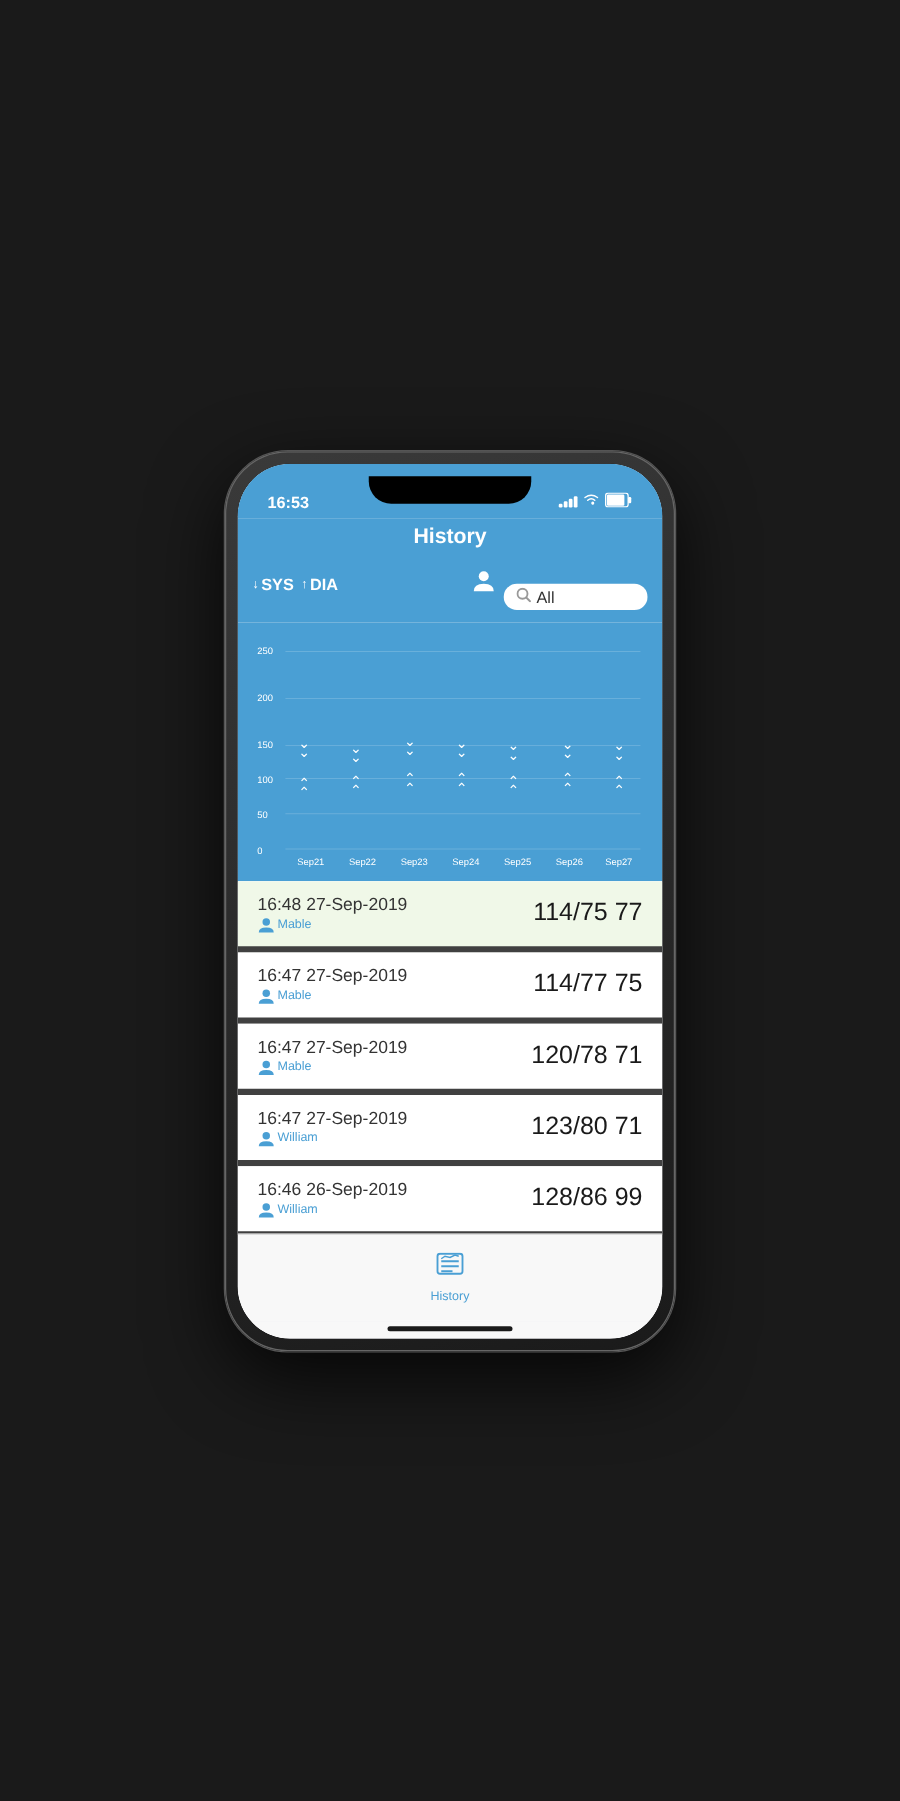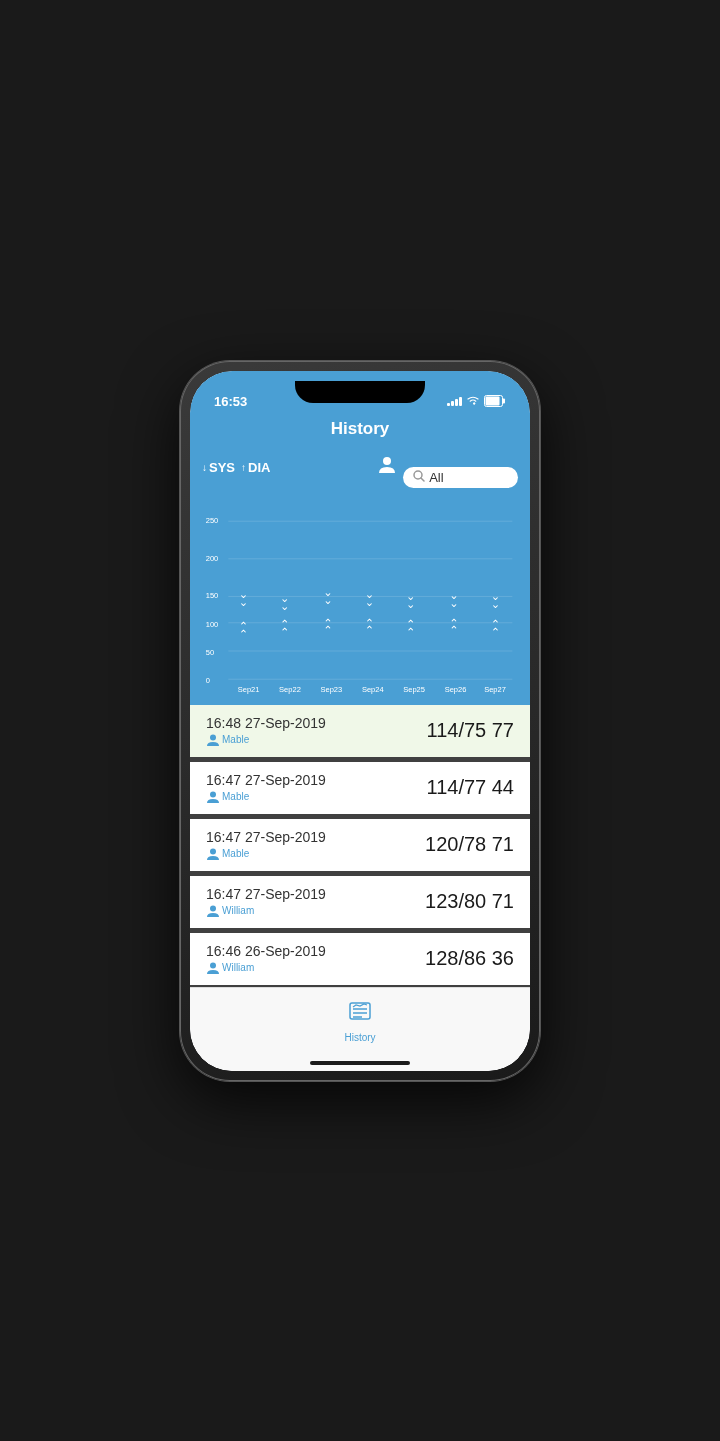--- a/index.html
+++ b/index.html
@@ -395,21 +395,21 @@
           <div class="reading-left">
             <span class="reading-datetime">16:47 27-Sep-2019</span>
             <div class="reading-person">
               <svg width="14" height="14" viewBox="0 0 14 14">
                 <circle cx="7" cy="4.5" r="3" fill="#4a9fd4"></circle>
                 <path d="M1 13 Q1 9 7 9 Q13 9 13 13" fill="#4a9fd4"></path>
               </svg>
               <span>Mable</span>
             </div>
           </div>
-          <span class="reading-values">114/77 44</span>
+          <span class="reading-values">114/77 75</span>
         </div>
 
         <div class="reading-item">
           <div class="reading-left">
             <span class="reading-datetime">16:47 27-Sep-2019</span>
             <div class="reading-person">
               <svg width="14" height="14" viewBox="0 0 14 14">
                 <circle cx="7" cy="4.5" r="3" fill="#4a9fd4"></circle>
                 <path d="M1 13 Q1 9 7 9 Q13 9 13 13" fill="#4a9fd4"></path>
               </svg>
@@ -437,21 +437,21 @@
           <div class="reading-left">
             <span class="reading-datetime">16:46 26-Sep-2019</span>
             <div class="reading-person">
               <svg width="14" height="14" viewBox="0 0 14 14">
                 <circle cx="7" cy="4.5" r="3" fill="#4a9fd4"></circle>
                 <path d="M1 13 Q1 9 7 9 Q13 9 13 13" fill="#4a9fd4"></path>
               </svg>
               <span>William</span>
             </div>
           </div>
-          <span class="reading-values">128/86 36</span>
+          <span class="reading-values">128/86 99</span>
         </div>
 
       </div>
 
       <div class="tab-bar">
         <div class="tab-item active">
           <span class="tab-icon">
             <svg width="24" height="22" viewBox="0 0 24 22">
               <rect x="2" y="1" width="20" height="16" rx="2" stroke="#4a9fd4" stroke-width="1.5" fill="none"></rect>
               <line x1="5" y1="7" x2="19" y2="7" stroke="#4a9fd4" stroke-width="1.5"></line>

